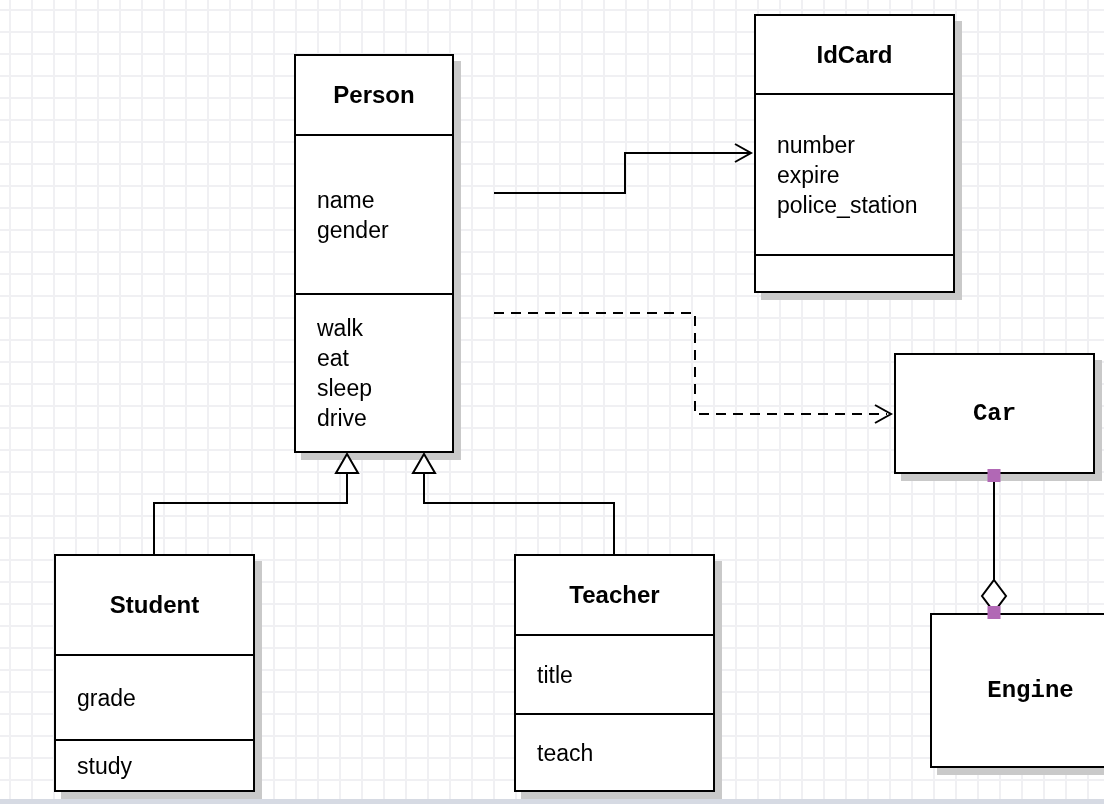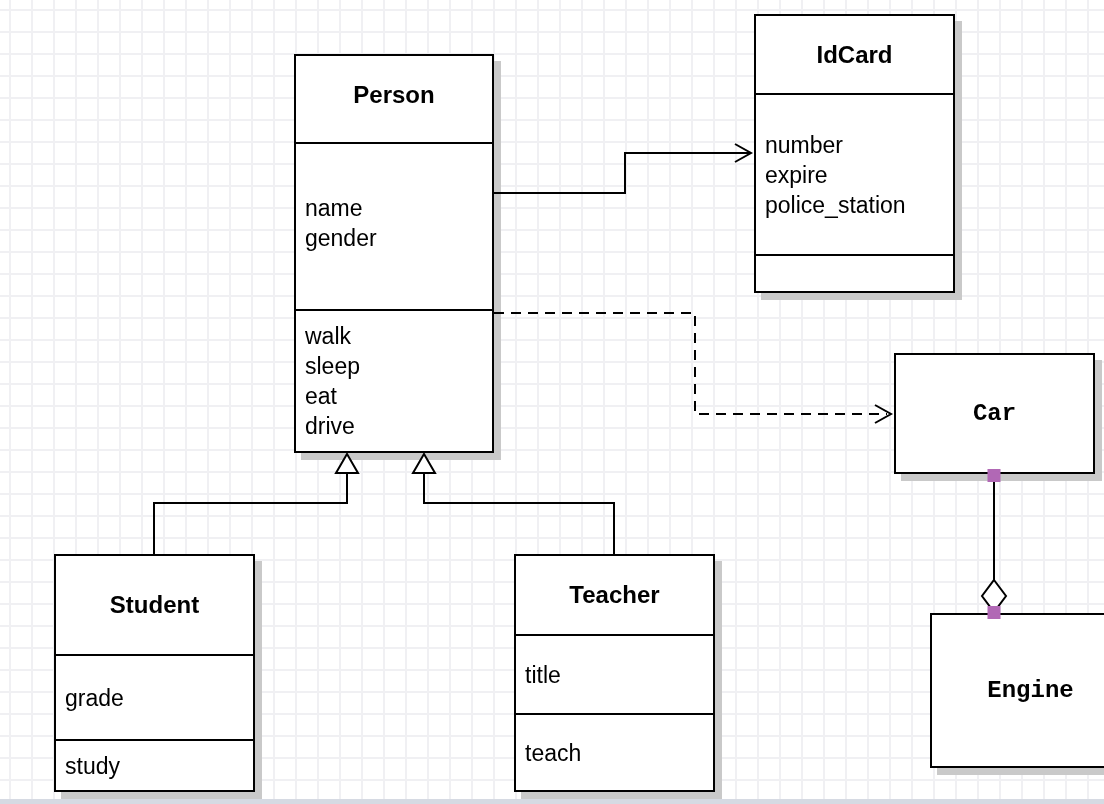--- a/index.html
+++ b/index.html
@@ -43,21 +43,21 @@
     flex: 0 0 auto;
   }
 
   .uml-class.simple .uml-title { flex: 1 1 auto; font-family: Liberation Mono, monospace; }
 
   .uml-section {
     border-top: 2px solid #000;
     display: flex;
     flex-direction: column;
     justify-content: center;
-    padding-left: 9px;
+    padding-left: 21px;
     font-size: 23px;
     line-height: 30px;
     overflow: hidden;
   }
   .uml-section.grow { flex: 1 1 auto; }
 
   .member { white-space: nowrap; }
 
   svg.connectors {
     position: absolute;
@@ -70,30 +70,30 @@
   svg.connectors .hollow { fill: #ffffff; stroke: #000; stroke-width: 2; }
   svg.connectors .endpoint { fill: #b168b5; stroke: none; }
 </style>
 </head>
 <body>
 
 <div class="canvas">
 
   <div class="bottom-strip"></div>
 
-  <div class="uml-class" style="left:294px; top:54px; width:200px; height:399px;gap:8px;">
+  <div class="uml-class" style="left:294px; top:54px; width:160px; height:399px;">
     <div class="uml-title" style="height:78px">Person</div>
     <div class="uml-section" style="height:159px">
       <div class="member">name</div>
       <div class="member">gender</div>
     </div>
     <div class="uml-section grow">
       <div class="member">walk</div>
+      <div class="member">eat</div>
       <div class="member">sleep</div>
-      <div class="member">eat</div>
       <div class="member">drive</div>
     </div>
   </div>
 
   <div class="uml-class" style="left:754px; top:14px; width:201px; height:279px;">
     <div class="uml-title" style="height:77px">IdCard</div>
     <div class="uml-section" style="height:161px">
       <div class="member">number</div>
       <div class="member">expire</div>
       <div class="member">police_station</div>

